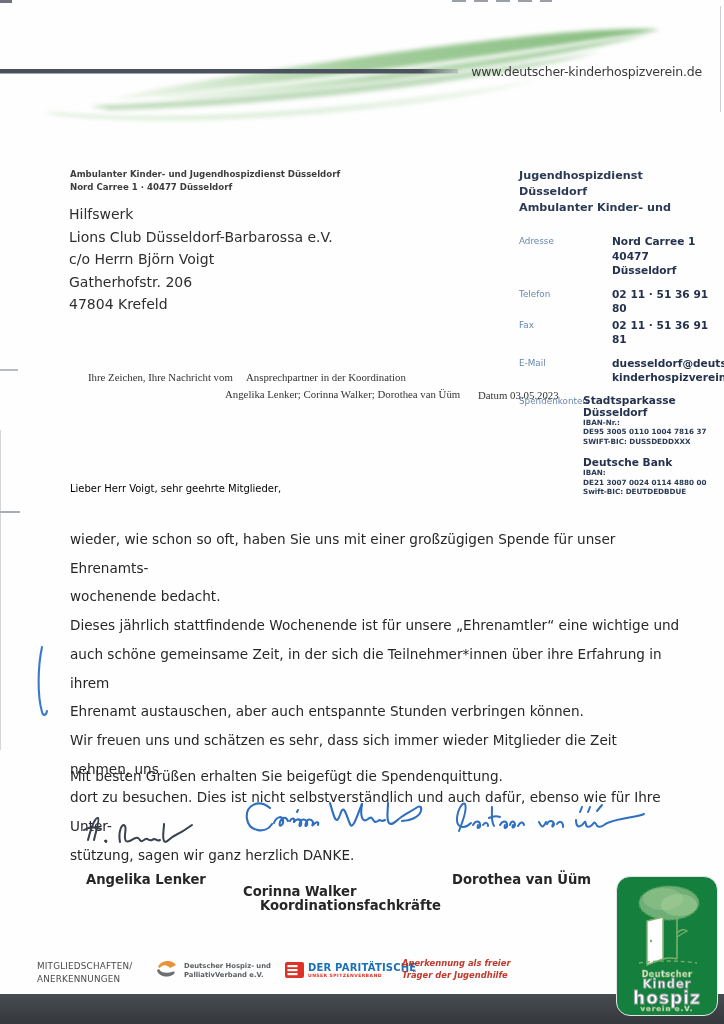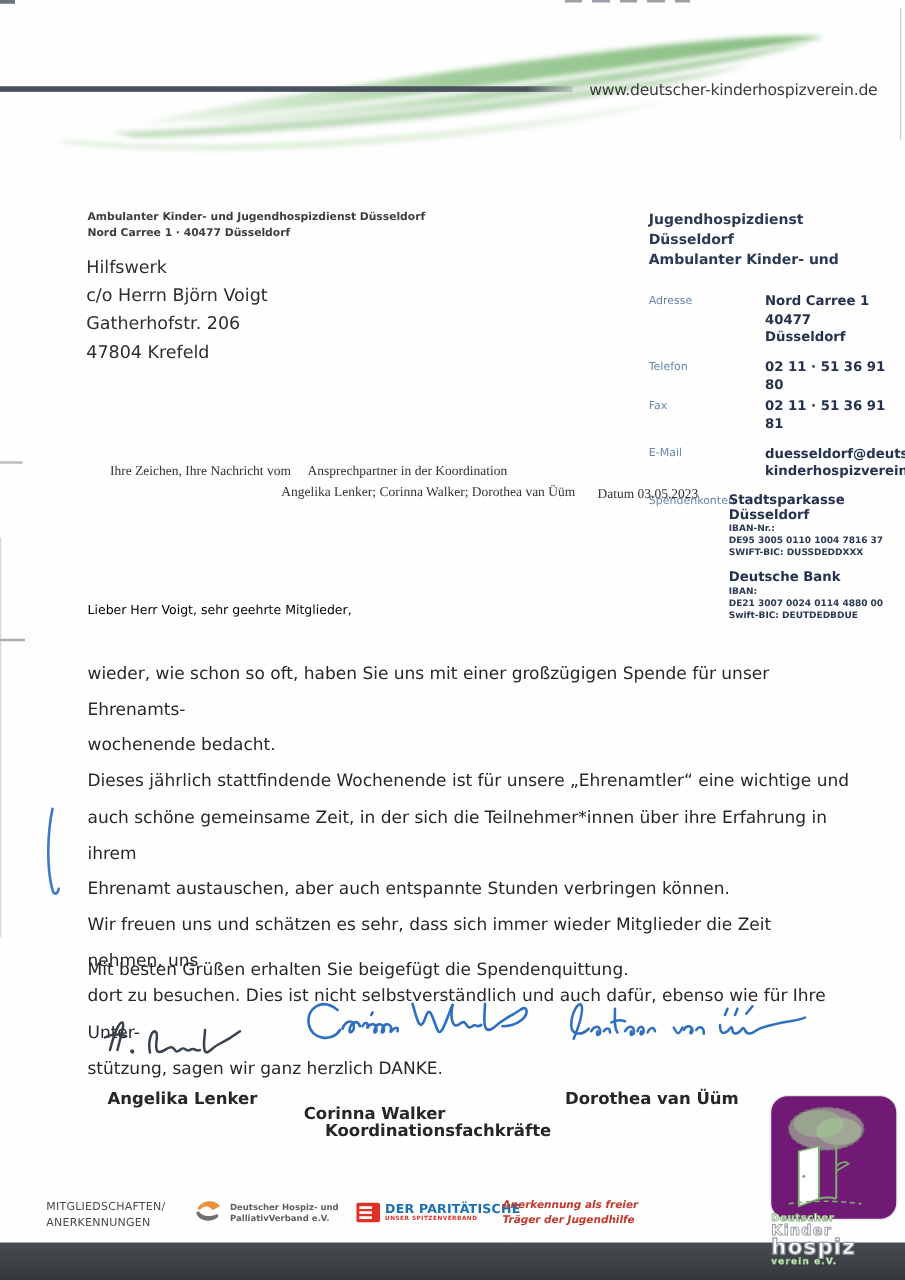--- a/index.html
+++ b/index.html
@@ -61,21 +61,21 @@
   #memberships{position:absolute;left:37px;top:960px;font-size:8.8px;font-weight:normal;color:#4a4a4a;line-height:12.5px;letter-spacing:0.2px;}
   #dhpv{position:absolute;left:155px;top:958px;display:flex;align-items:flex-end;}
   #dhpv-text{margin-left:5px;font-size:6.8px;font-weight:bold;color:#5a5f63;line-height:9px;padding-top:2px;}
   #parity{position:absolute;left:285px;top:962px;display:flex;align-items:flex-start;}
   #parity-text-main{font-size:10px;font-weight:bold;color:#1a6fb5;letter-spacing:0.2px;line-height:11px;}
   #parity-text-sub{font-size:4.6px;font-weight:bold;color:#e03127;letter-spacing:0.4px;}
   #anerkennung{position:absolute;left:402px;top:958px;font-size:8.4px;font-weight:bold;font-style:italic;color:#c0392b;line-height:11.5px;}
 
   #footer-band{position:absolute;left:0;top:994px;width:724px;height:30px;background:linear-gradient(180deg,#474c52 0%,#3d4145 55%,#34383c 100%);}
 
-  #hospiz-box{position:absolute;left:616px;top:876px;width:102px;height:100px;background:#701a75;border:1px solid #e3e5e7;border-radius:14px;box-sizing:border-box;text-align:left;}
+  #hospiz-box{position:absolute;left:616px;top:876px;width:102px;height:140px;background:#15803d;border:1px solid #e3e5e7;border-radius:14px;box-sizing:border-box;text-align:center;}
   .hospiz-word{font-weight:bold;color:#ffffff;line-height:1;}
   #hospiz-w1{font-size:8px;-webkit-text-stroke:0.7px #86b478;letter-spacing:0.5px;margin-top:-2px;}
   #hospiz-w2{font-size:11.5px;-webkit-text-stroke:0.8px #9aa0a6;letter-spacing:1px;}
   #hospiz-w3{font-size:17px;-webkit-text-stroke:1px #9aa0a6;letter-spacing:1px;margin-top:-1px;}
   #hospiz-w4{font-size:7px;-webkit-text-stroke:0.6px #86b478;letter-spacing:1px;margin-top:-1px;}
 </style>
 </head>
 <body>
 
 <div id="page">
@@ -116,20 +116,21 @@
   <div id="fold-mark-1" class="artifact"></div>
   <div id="fold-mark-2" class="artifact"></div>
 
   <div id="sender-line">
     <div>Ambulanter Kinder- und Jugendhospizdienst Düsseldorf</div>
     <div>Nord Carree 1 · 40477 Düsseldorf</div>
   </div>
 
   <div id="recipient">
     <div>Hilfswerk</div>
+    <div>Lions Club Düsseldorf-Barbarossa e.V.</div>
     <div>c/o Herrn Björn Voigt</div>
     <div>Gatherhofstr. 206</div>
     <div>47804 Krefeld</div>
   </div>
 
   <div id="info-panel">
     <div id="info-title">
       <div>Jugendhospizdienst Düsseldorf</div>
       <div>Ambulanter Kinder- und</div>
     </div>

